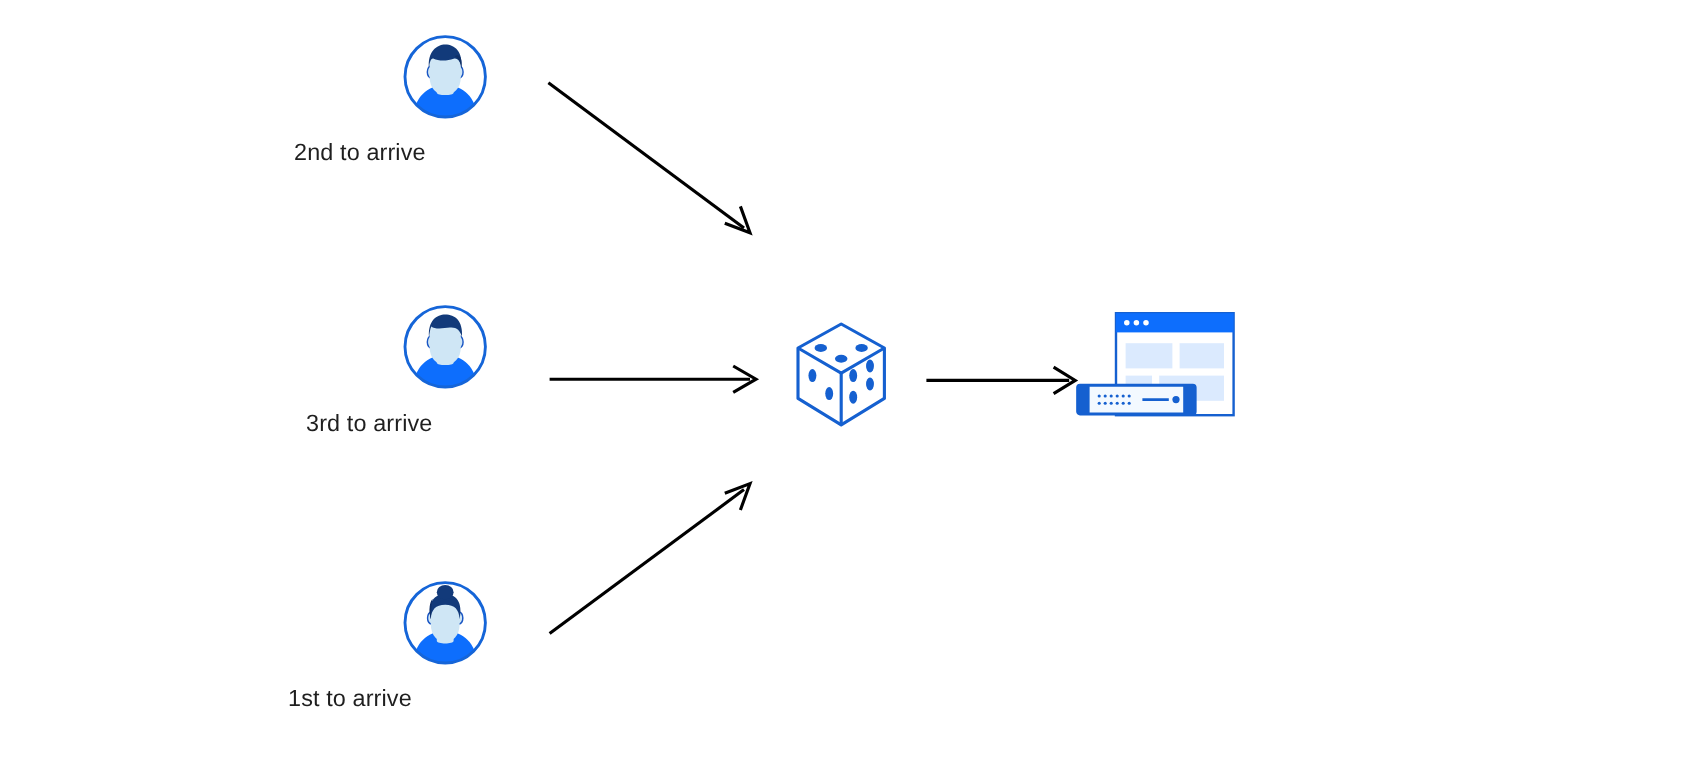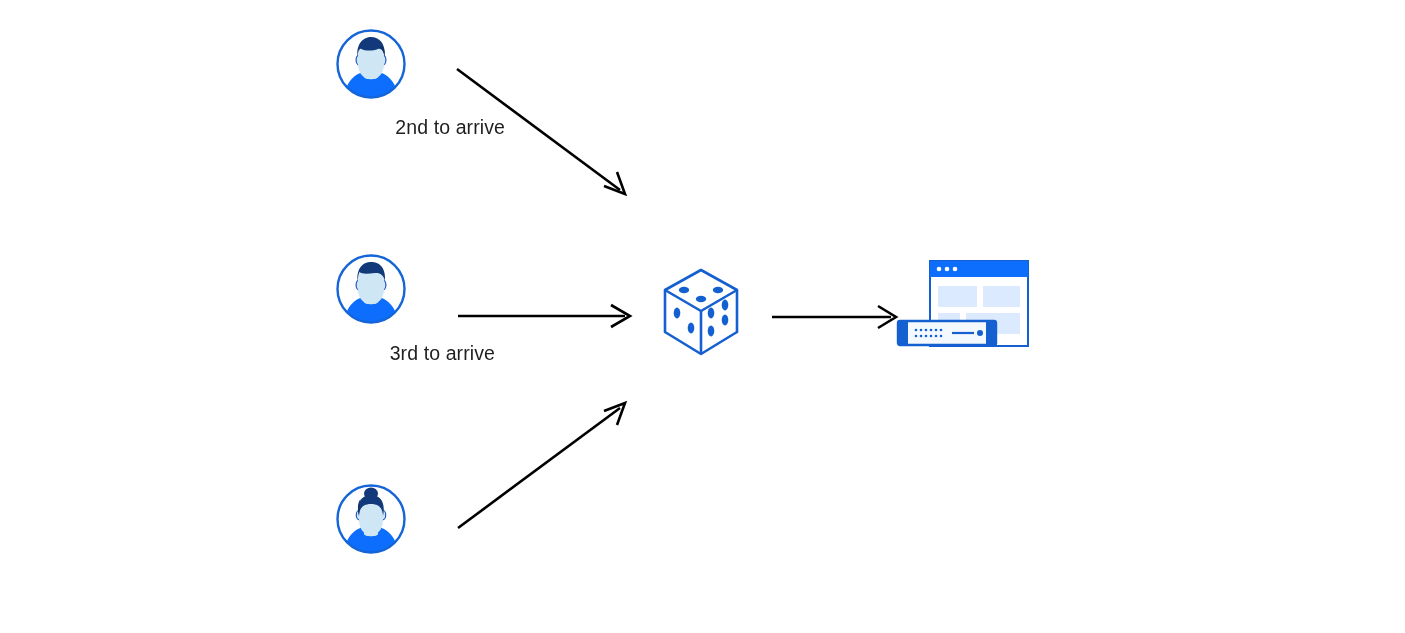--- a/index.html
+++ b/index.html
@@ -19,21 +19,21 @@
     position: relative;
     width: 1405px;
     height: 633px;
   }
   .node {
     position: absolute;
   }
   .node-label {
     position: absolute;
     width: 260px;
-    text-align: right;
+    text-align: left;
     font-size: 19.5px;
     line-height: 24px;
     letter-spacing: 0.1px;
     color: #1f1f1f;
     white-space: nowrap;
   }
   .avatar-wrap {
     position: absolute;
     width: 74px;
     height: 74px;
@@ -121,21 +121,21 @@
         <path d="M 30 38 L 30 50 C 30 53 44 53 44 50 L 44 38 Z" fill="#cfe6f5"></path>
         <path d="M 30 45 C 33 49 41 49 44 45 L 44 40 L 30 40 Z" fill="#bcdcef"></path>
         <ellipse cx="25.5" cy="33" rx="3.4" ry="5.2" fill="#cfe6f5" stroke="#1a56c4" stroke-width="1.2"></ellipse>
         <ellipse cx="48.5" cy="33" rx="3.4" ry="5.2" fill="#cfe6f5" stroke="#1a56c4" stroke-width="1.2"></ellipse>
         <path d="M 24 29 C 24 17 31 12 37 12 C 43 12 50 17 50 29 L 50 37 C 50 47 44 52 37 52 C 30 52 24 47 24 37 Z" fill="#cfe6f5"></path>
         <path d="M 23.5 29 C 22.5 15 30 10 37 10 C 45 10 52 15 51 29 C 49.5 23 46 20.5 41 21 C 35 21.6 28 22.5 25.5 20 C 24.5 22 24 25.5 23.5 29 Z" fill="#123a7a"></path>
       </g>
       <circle cx="37" cy="37" r="33.5" fill="none" stroke="#1565d8" stroke-width="2.4"></circle>
     </svg>
   </div>
-  <div class="node-label" style="left:235px; top:341px;">3rd to arrive</div>
+  <div class="node-label" style="left:255px; top:341px;">3rd to arrive</div>
 
   <div class="node avatar-wrap" style="left:334px; top:482px;">
     <svg width="74" height="74" viewBox="0 0 74 74">
       <defs>
         <clipPath id="clipC">
             <circle cx="37" cy="37" r="33.5"></circle>
           </clipPath>
       </defs>
       <circle cx="37" cy="37" r="33.5" fill="#ffffff"></circle>
       <g clip-path="url(#clipC)">
@@ -145,20 +145,21 @@
         <ellipse cx="25.5" cy="33" rx="3.2" ry="5" fill="#cfe6f5" stroke="#1a56c4" stroke-width="1.2"></ellipse>
         <ellipse cx="48.5" cy="33" rx="3.2" ry="5" fill="#cfe6f5" stroke="#1a56c4" stroke-width="1.2"></ellipse>
         <path d="M 25 30 C 25 18 31 13 37 13 C 43 13 49 18 49 30 L 49 38 C 49 48 43 53 37 53 C 31 53 25 48 25 38 Z" fill="#cfe6f5"></path>
         <path d="M 25 34 C 22 20 28 13 37 13 C 46 13 52 20 49 34 C 48.5 26 45 22 37 22 C 29 22 25.5 26 25 34 Z" fill="#123a7a"></path>
         <ellipse cx="37" cy="11.5" rx="7" ry="6" fill="#123a7a"></ellipse>
         <path d="M 25 34 C 23 26 24 20 26.5 17 C 25 23 25.5 29 25 34 Z" fill="#0f2f66"></path>
       </g>
       <circle cx="37" cy="37" r="33.5" fill="none" stroke="#1565d8" stroke-width="2.4"></circle>
     </svg>
   </div>
+  <div class="node-label" style="left:240px; top:570px;">1st to arrive</div>
 
   <div class="node dice-wrap" style="left:658px; top:266px;">
     <svg width="86" height="92" viewBox="0 0 86 92">
       <g stroke="#1560d0" stroke-width="2.6" stroke-linejoin="round" fill="#ffffff">
         <path d="M 43 4 L 79 24 L 79 66 L 43 88 L 7 66 L 7 24 Z"></path>
         <path d="M 7 24 L 43 45 L 79 24"></path>
         <path d="M 43 45 L 43 88"></path>
       </g>
       <g fill="#1560d0">
         <ellipse cx="26" cy="24" rx="5.2" ry="3.3"></ellipse>

